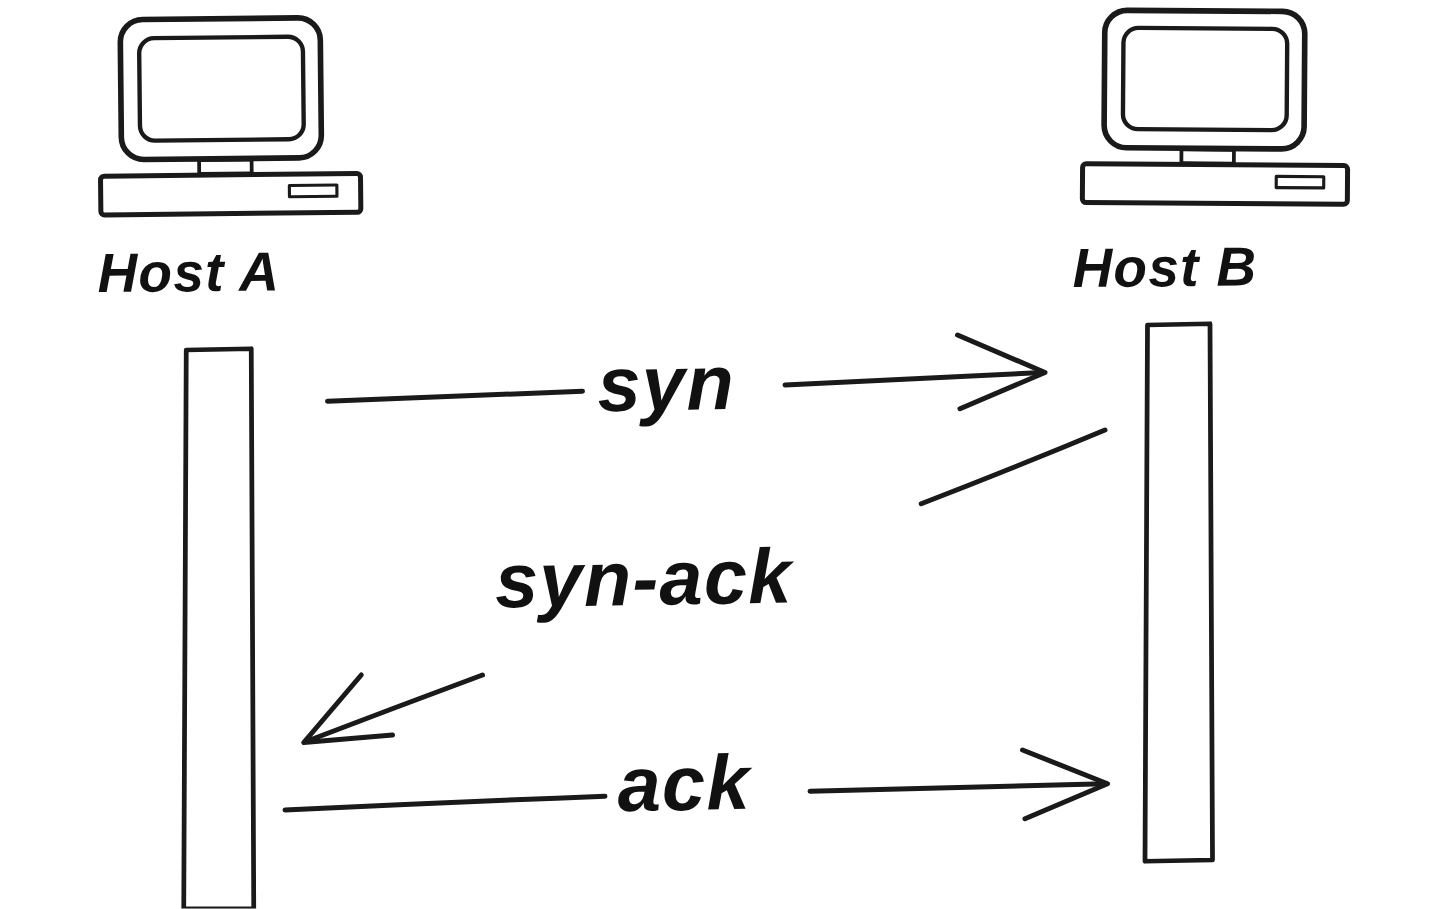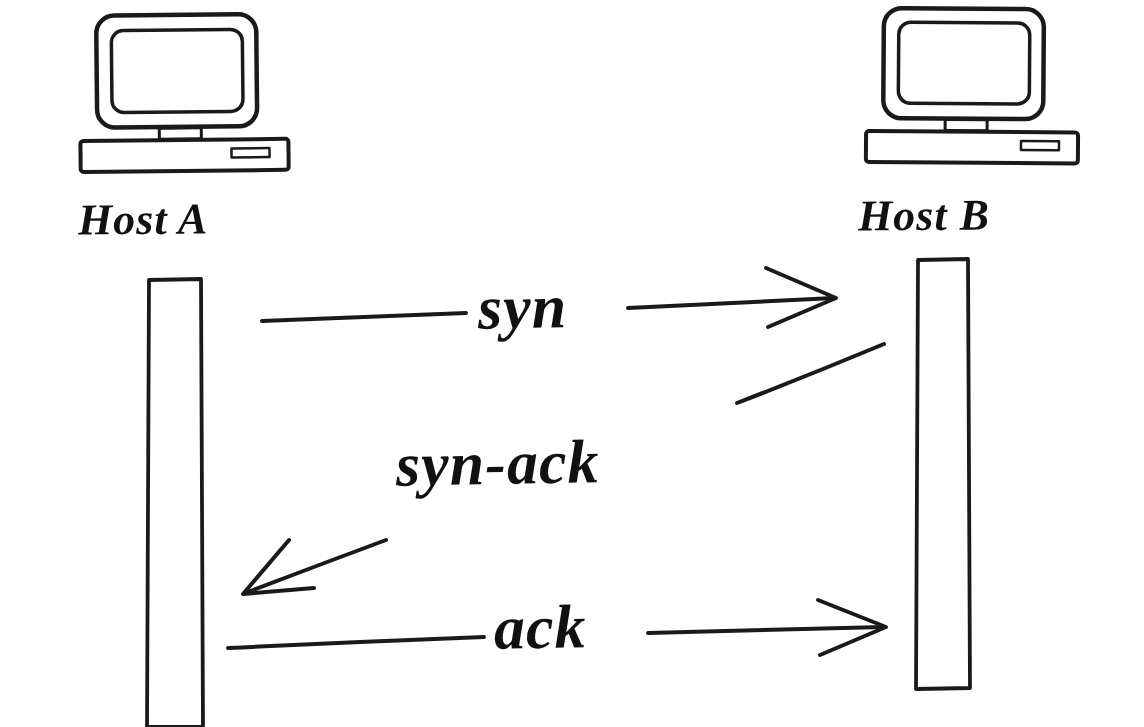--- a/index.html
+++ b/index.html
@@ -6,21 +6,21 @@
     margin: 0;
     padding: 0;
     background: #ffffff;
   }
   .canvas {
     position: relative;
     width: 1144px;
     height: 727px;
     background: #ffffff;
     overflow: hidden;
-    font-family: Liberation Serif, serif;
+    font-family: Liberation Sans, sans-serif;
     color: #1a1a1a;
   }
   svg.scene {
     position: absolute;
     left: 0;
     top: 0;
     width: 1144px;
     height: 727px;
   }
   .label {

